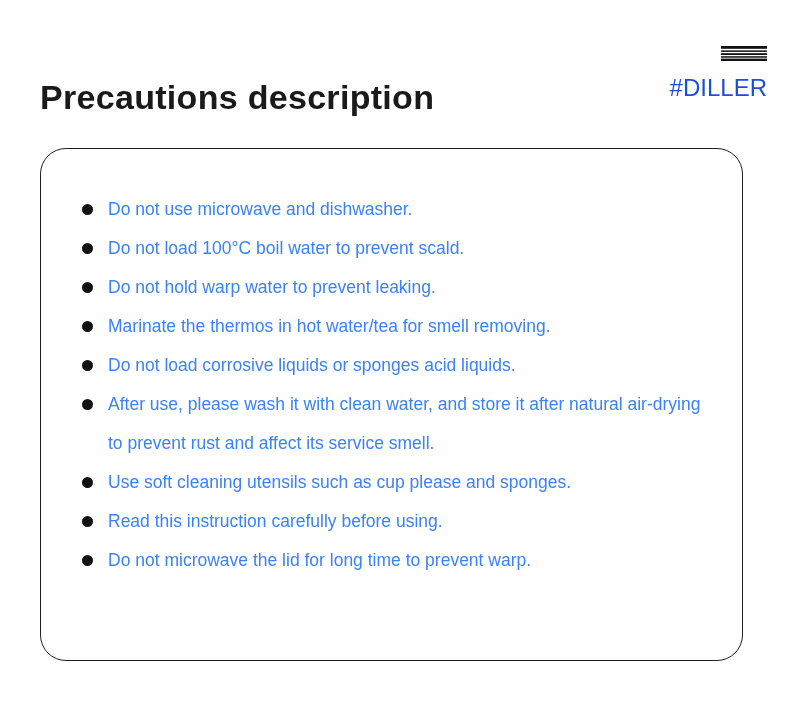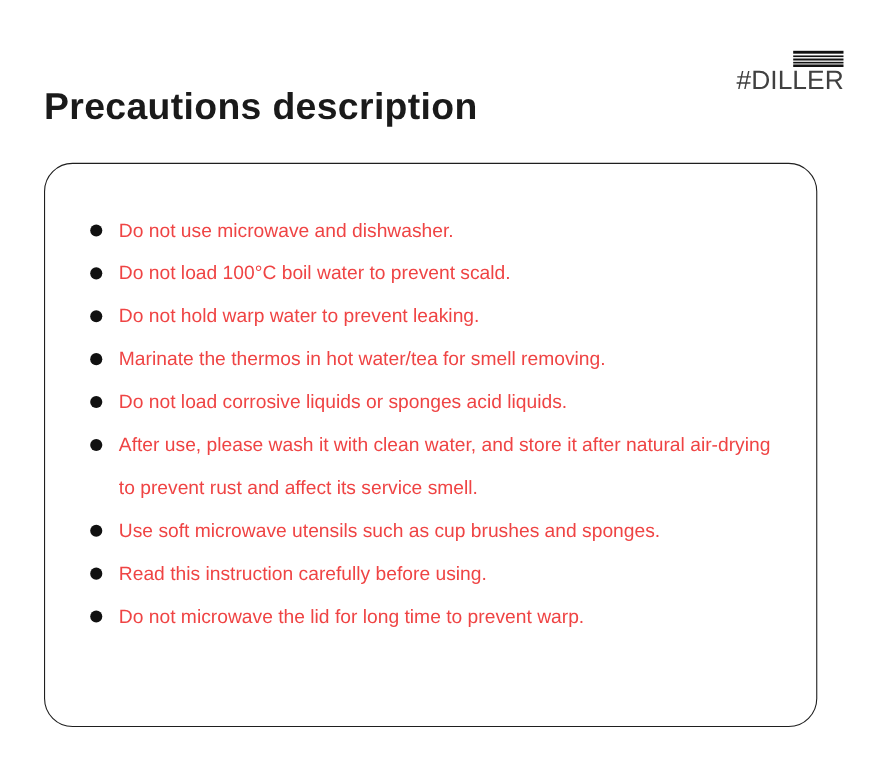--- a/index.html
+++ b/index.html
@@ -32,24 +32,24 @@
     top: 46px;
     text-align: right;
   }
   .brand .stripes {
     display: block;
     margin-left: auto;
     width: 46px;
     height: 15px;
   }
   .brand .brand-name {
-    margin-top: 0;
+    margin-top: 14px;
     font-size: 24px;
     line-height: 26px;
-    color: #404040;
+    color: #1d4ed8;
     white-space: nowrap;
   }
   .precautions-box {
     position: absolute;
     left: 40px;
     top: 148px;
     width: 703px;
     height: 513px;
     box-sizing: border-box;
     border: 1.5px solid #1f1f1f;
@@ -68,21 +68,21 @@
     width: 11px;
     height: 11px;
     border-radius: 50%;
     background: #111111;
     margin-top: 14px;
   }
   .txt {
     margin-left: 15px;
     font-size: 17.5px;
     line-height: 39px;
-    color: #ef4444;
+    color: #3b82f6;
     white-space: pre-line;
   }
 </style>
 </head>
 <body>
 
 <h1 class="page-title">Precautions description</h1>
 
 <div class="brand">
   <svg class="stripes" viewBox="0 0 46 15" xmlns="http://www.w3.org/2000/svg" aria-hidden="true">
@@ -117,21 +117,21 @@
       <span class="dot"></span>
       <span class="txt">Do not load corrosive liquids or sponges acid liquids.</span>
     </div>
     <div class="item">
       <span class="dot"></span>
       <span class="txt">After use, please wash it with clean water, and store it after natural air-drying
 to prevent rust and affect its service smell.</span>
     </div>
     <div class="item">
       <span class="dot"></span>
-      <span class="txt">Use soft microwave utensils such as cup brushes and sponges.</span>
+      <span class="txt">Use soft cleaning utensils such as cup please and sponges.</span>
     </div>
     <div class="item">
       <span class="dot"></span>
       <span class="txt">Read this instruction carefully before using.</span>
     </div>
     <div class="item">
       <span class="dot"></span>
       <span class="txt">Do not microwave the lid for long time to prevent warp.</span>
     </div>
   </div>

